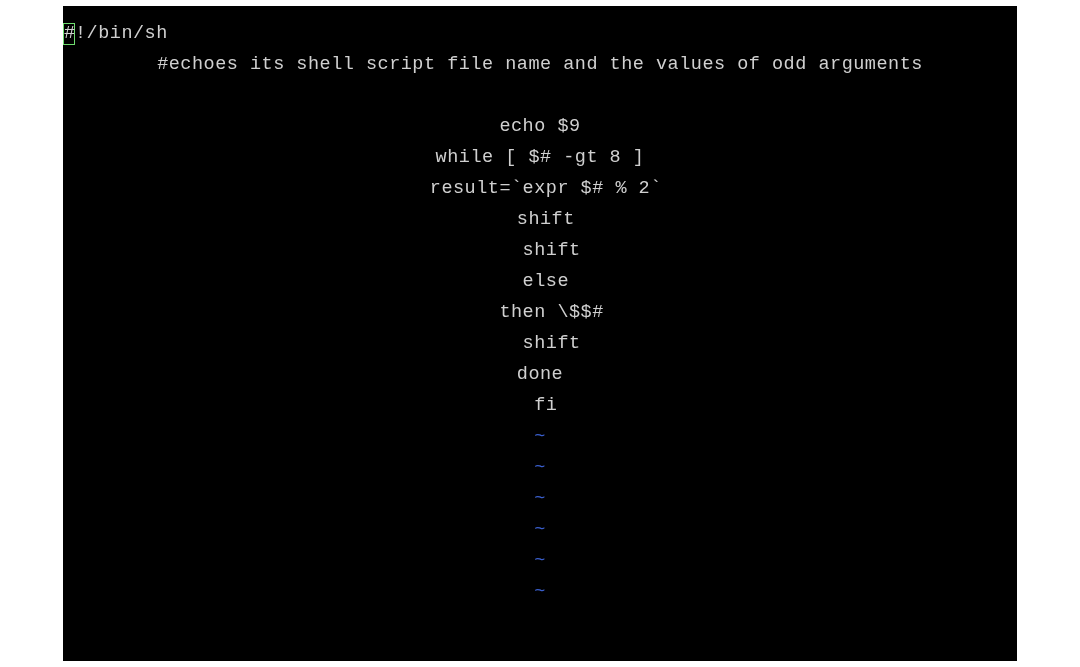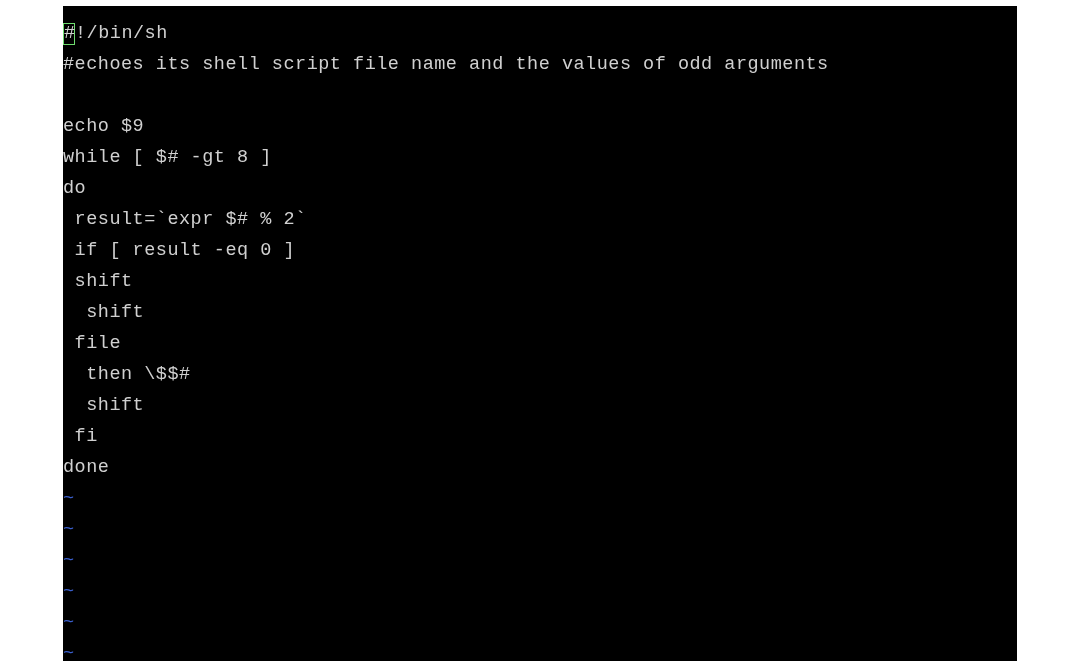--- a/index.html
+++ b/index.html
@@ -25,20 +25,21 @@
       font-size: 18.5px;
       line-height: 31px;
       letter-spacing: 0.5px;
       color: #d0d0d0;
       overflow: hidden;
       position: relative;
     }
     .line {
       white-space: pre;
       height: 31px;
+      text-align: center;
     }
     .cursor-line {
       display: flex;
       align-items: center;
       height: 31px;
     }
     .cursor-box {
       display: inline-block;
       width: 12px;
       height: 22px;
@@ -59,30 +60,28 @@
 <div class="terminal">
   <div id="content">
       <div class="cursor-line">
         <span class="cursor-box">#</span>
         <span>!/bin/sh</span>
       </div>
       <div class="line">#echoes its shell script file name and the values of odd arguments</div>
       <div class="line"></div>
       <div class="line">echo $9</div>
       <div class="line">while [ $# -gt 8 ]</div>
-      <div class="line">do</div>
       <div class="line"> result=`expr $# % 2`</div>
-      <div class="line"> if [ result -eq 0 ]</div>
       <div class="line"> shift</div>
       <div class="line">  shift</div>
-      <div class="line"> file</div>
+      <div class="line"> else</div>
       <div class="line">  then \$$#</div>
       <div class="line">  shift</div>
+      <div class="line">done</div>
       <div class="line"> fi</div>
-      <div class="line">done</div>
       <div class="line tilde">~</div>
       <div class="line tilde">~</div>
       <div class="line tilde">~</div>
       <div class="line tilde">~</div>
       <div class="line tilde">~</div>
       <div class="line tilde">~</div>
     </div>
 </div>
 
 </body></html>

